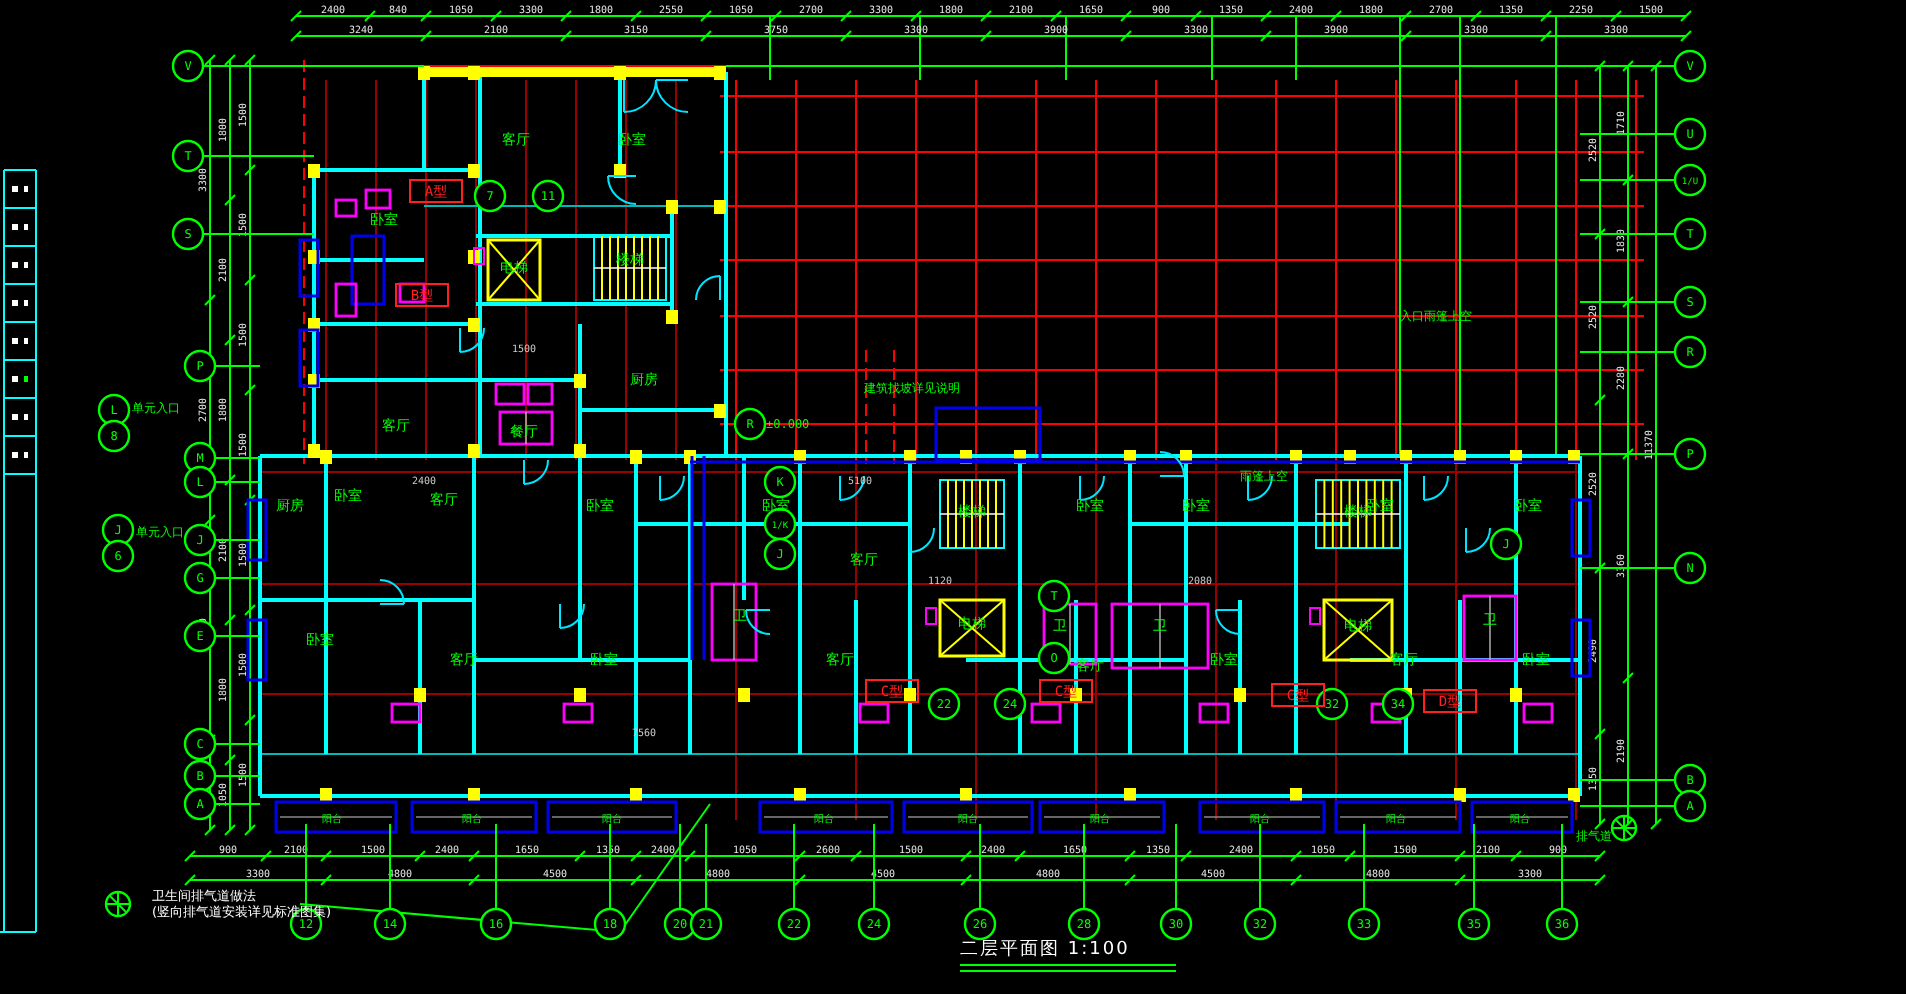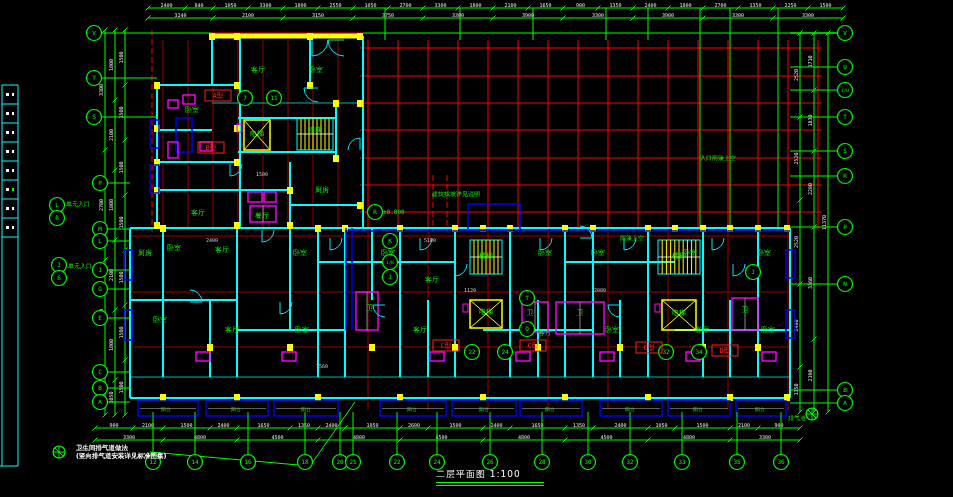--- a/index.html
+++ b/index.html
@@ -1,24 +1,24 @@
 <!DOCTYPE html>
 <html><head>
 <meta charset="utf-8">
 <style>
   html,body{margin:0;padding:0;background:#000;}
   .stage{position:relative;width:953px;height:497px;background:#000;overflow:hidden;
          font-family:"DejaVu Sans",sans-serif;}
   svg{position:absolute;left:0;top:0;}
   .overlay{position:absolute;color:#fff;}
-  .title-wrap{left:436px;top:468px;}
+  .title-wrap{left:480px;top:468px;}
   .title-text{color:#fff;font-size:9px;letter-spacing:1px;white-space:nowrap;}
   .title-underline{width:108px;height:1px;background:#00ff00;margin-top:1px;box-shadow:0 3px 0 #00ff00;}
   .note-wrap{left:76px;top:444px;}
-  .note-line{color:#fff;font-size:6.5px;line-height:8px;white-space:nowrap;font-weight:bold;}
+  .note-line{color:#fff;font-size:6.5px;line-height:8px;white-space:nowrap;}
 </style>
 </head>
 <body>
 
 <div class="stage">
   <svg id="cad" width="953" height="497" viewBox="0 0 953 497">
       <g>
         <line x1="2" y1="85" x2="2" y2="466" stroke="#00ffff" stroke-width="1"></line>
         <line x1="18" y1="85" x2="18" y2="466" stroke="#00ffff" stroke-width="1"></line>
         <line x1="0" y1="466" x2="18" y2="466" stroke="#00ffff" stroke-width="1"></line>

